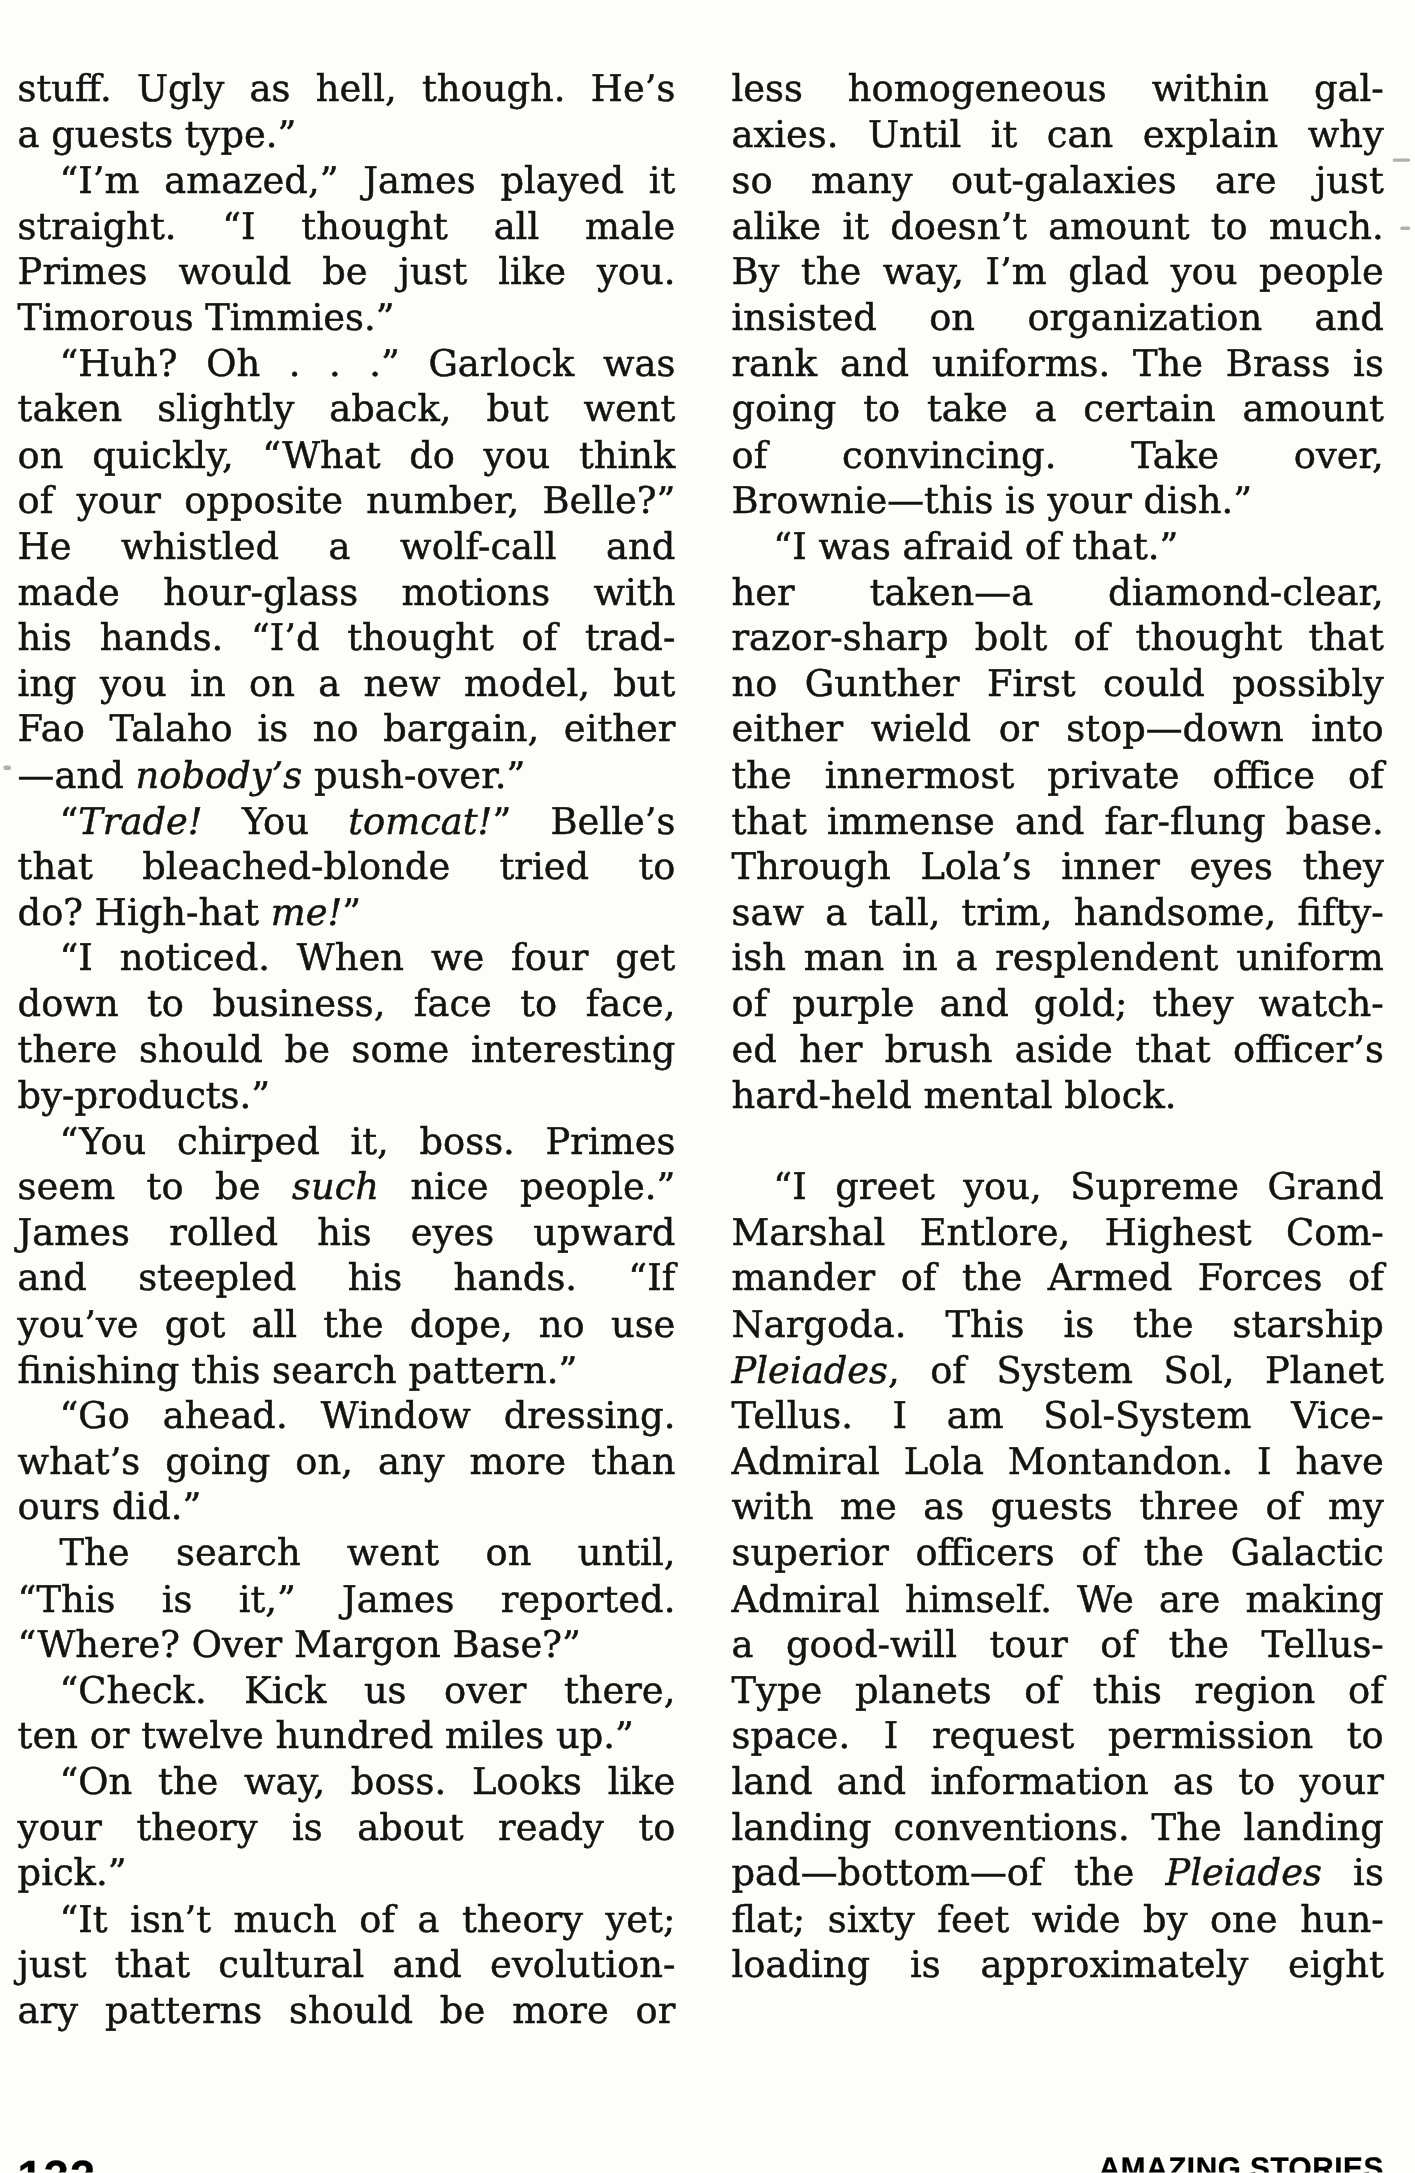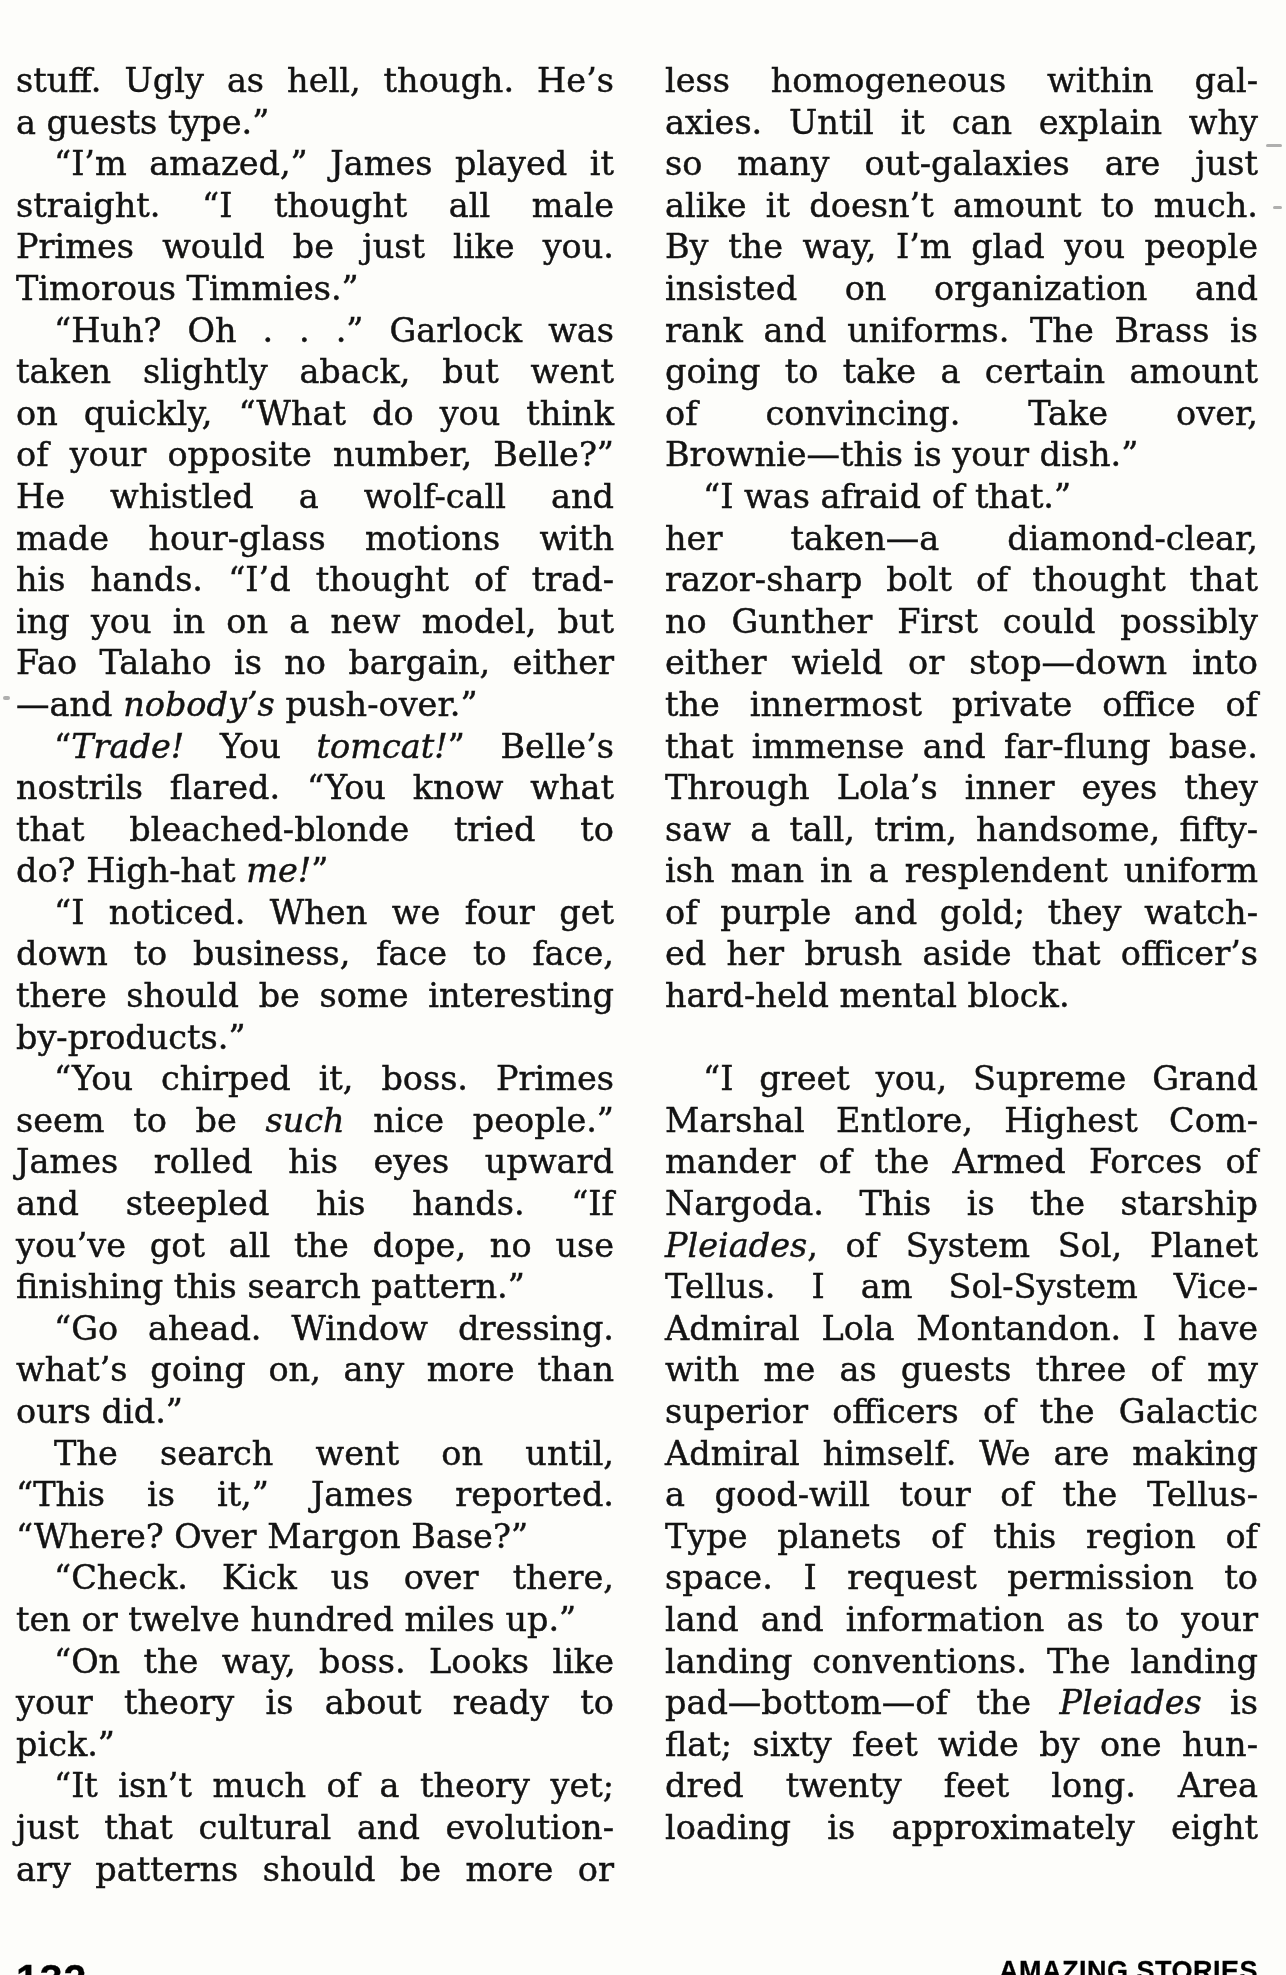--- a/index.html
+++ b/index.html
@@ -57,21 +57,20 @@
       <div class="ln"><span>taken slightly aback, but went</span></div>
       <div class="ln"><span>on quickly, “What do you think</span></div>
       <div class="ln"><span>of your opposite number, Belle?”</span></div>
       <div class="ln"><span>He whistled a wolf-call and</span></div>
       <div class="ln"><span>made hour-glass motions with</span></div>
       <div class="ln"><span>his hands. “I’d thought of trad-</span></div>
       <div class="ln"><span>ing you in on a new model, but</span></div>
       <div class="ln"><span>Fao Talaho is no bargain, either</span></div>
       <div class="ln end"><span>—and </span><i>nobody’s</i><span> push-over.”</span></div>
       <div class="ln ind"><span>“</span><i>Trade!</i><span> You </span><i>tomcat!</i><span>” Belle’s</span></div>
-      <div class="ln"><span>nostrils flared. “You know what</span></div>
       <div class="ln"><span>that bleached-blonde tried to</span></div>
       <div class="ln end"><span>do? High-hat </span><i>me!</i><span>”</span></div>
       <div class="ln ind"><span>“I noticed. When we four get</span></div>
       <div class="ln"><span>down to business, face to face,</span></div>
       <div class="ln"><span>there should be some interesting</span></div>
       <div class="ln end"><span>by-products.”</span></div>
       <div class="ln ind"><span>“You chirped it, boss. Primes</span></div>
       <div class="ln"><span>seem to be </span><i>such</i><span> nice people.”</span></div>
       <div class="ln"><span>James rolled his eyes upward</span></div>
       <div class="ln"><span>and steepled his hands. “If</span></div>
@@ -128,21 +127,20 @@
       <div class="ln"><span>with me as guests three of my</span></div>
       <div class="ln"><span>superior officers of the Galactic</span></div>
       <div class="ln"><span>Admiral himself. We are making</span></div>
       <div class="ln"><span>a good-will tour of the Tellus-</span></div>
       <div class="ln"><span>Type planets of this region of</span></div>
       <div class="ln"><span>space. I request permission to</span></div>
       <div class="ln"><span>land and information as to your</span></div>
       <div class="ln"><span>landing conventions. The landing</span></div>
       <div class="ln"><span>pad—bottom—of the </span><i>Pleiades</i><span> is</span></div>
       <div class="ln"><span>flat; sixty feet wide by one hun-</span></div>
-      <div class="ln"><span>dred twenty feet long. Area</span></div>
       <div class="ln"><span>loading is approximately eight</span></div>
     </div>
 
   <div class="footer-item page-number">132</div>
 
   <div class="footer-item magazine-title">AMAZING STORIES</div>
 
   <div class="speck speck-1"></div>
   <div class="speck speck-2"></div>
   <div class="speck speck-3"></div>

